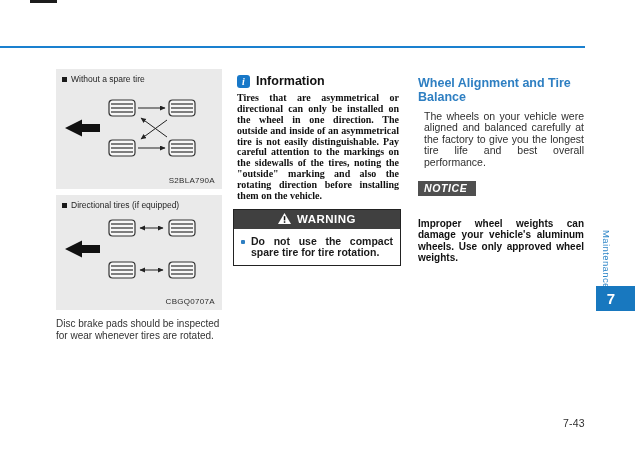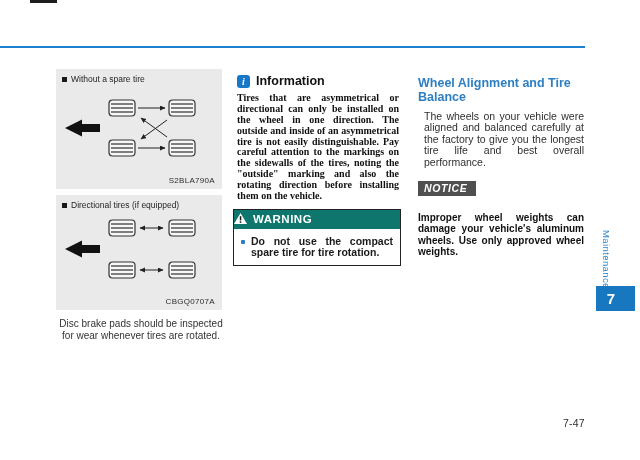--- a/index.html
+++ b/index.html
@@ -5,54 +5,54 @@
   html,body{margin:0;padding:0;}
   body{
     width:640px;height:460px;background:#ffffff;position:relative;overflow:hidden;
     font-family:"Liberation Sans",sans-serif;color:#2f2f2f;
     -webkit-font-smoothing:antialiased;
   }
   .corner-mark{position:absolute;left:30px;top:0;width:27px;height:3px;background:#1d1d1d;}
   .top-rule{position:absolute;left:0;top:46px;width:585px;height:2px;background:#1a80cf;}
 
   
-  .col-left{position:absolute;left:56px;top:69px;width:188px;text-align:center;}
+  .col-left{position:absolute;left:56px;top:69px;width:188px;}
   .fig-box{position:relative;background:#eaeaea;width:166px;}
   .fig-box.first{height:120px;margin-bottom:6px;}
   .fig-box.second{height:115px;}
   .fig-label{display:flex;align-items:center;gap:4px;padding:5px 0 0 6px;font-size:8.5px;color:#1f1f1f;}
   .sq{width:5px;height:5px;background:#1a1a1a;flex:0 0 auto;}
   .fig-code{position:absolute;right:7px;bottom:4px;font-size:8px;letter-spacing:.3px;color:#2b2b2b;}
   .fig-svg{display:block;margin:0 auto;}
   .fig-caption{margin-top:8px;width:170px;font-size:10px;line-height:1.18;color:#333;}
 
   
   .col-mid{position:absolute;left:233px;top:70px;width:168px;}
   .info-head{display:flex;align-items:center;gap:6px;margin:4px 0 5px 4px;}
   .info-icon{width:13px;height:13px;border-radius:3px;background:#1878c8;color:#fff;
     font-family:"Liberation Serif",serif;font-style:italic;font-weight:bold;font-size:10px;
     display:flex;align-items:center;justify-content:center;flex:0 0 auto;}
   .info-title{font-weight:bold;font-size:12.5px;color:#111;}
   .info-body{margin-left:4px;width:162px;font-family:"Liberation Serif",serif;font-weight:bold;
     font-size:10px;line-height:1.09;text-align:justify;color:#101010;}
   .warn-box{margin-top:7px;border:1px solid #222;background:#fff;}
-  .warn-head{background:#0f766e;color:#fff;display:flex;align-items:center;justify-content:flex-start;
+  .warn-head{background:#404040;color:#fff;display:flex;align-items:center;justify-content:center;
     gap:6px;font-weight:bold;font-size:11.5px;letter-spacing:.5px;padding:3px 0 4px;}
   .warn-body{padding:7px 7px 6px 7px;}
   .warn-item{display:flex;gap:6px;margin-bottom:6px;}
   .warn-item:last-child{margin-bottom:0;}
   .w-bullet{width:4px;height:4px;border-radius:1px;background:#2e7fc2;margin-top:4px;flex:0 0 auto;}
   .w-text{font-weight:bold;font-size:10.5px;line-height:1.09;text-align:justify;color:#1a1a1a;}
 
   
   .col-right{position:absolute;left:418px;top:76px;width:166px;}
   .r-heading{color:#2e7fc2;font-weight:bold;font-size:12.5px;line-height:1.12;margin-bottom:7px;}
   .r-para{font-size:10.5px;line-height:1.09;text-align:justify;color:#2f2f2f;margin:0 0 6px 6px;}
   .notice-label{display:inline-block;background:#4f4f4f;color:#fff;font-style:italic;font-weight:bold;
-    font-size:10.5px;letter-spacing:.6px;padding:1px 9px 2px 6px;margin:7px 0 16px 0;}
+    font-size:10.5px;letter-spacing:.6px;padding:1px 9px 2px 6px;margin:7px 0 22px 0;}
   .r-bold{font-weight:bold;font-size:10px;line-height:1.13;text-align:justify;color:#111;}
 
   
   .side-label{position:absolute;left:601px;top:230px;writing-mode:vertical-rl;
     font-size:9.5px;letter-spacing:.4px;color:#2e86c8;}
   .chapter-tab{position:absolute;left:596px;top:286px;width:39px;height:25px;background:#1878bf;
     color:#fff;font-weight:bold;font-size:15px;display:flex;align-items:center;justify-content:center;
     padding-right:9px;box-sizing:border-box;}
   .page-number{position:absolute;left:563px;top:417px;font-size:10.5px;color:#2f2f2f;letter-spacing:.2px;}
 </style>
@@ -155,13 +155,13 @@
   <div class="r-heading">Wheel Alignment and Tire Balance</div>
   <p class="r-para">The wheels on your vehicle were aligned and balanced carefully at the factory to give you the longest tire life and best overall performance.</p>
   <div>
     <span class="notice-label">NOTICE</span>
   </div>
   <div class="r-bold">Improper wheel weights can damage your vehicle's aluminum wheels. Use only approved wheel weights.</div>
 </div>
 
 <div class="side-label">Maintenance</div>
 <div class="chapter-tab">7</div>
-<div class="page-number">7-47</div>
+<div class="page-number">7-43</div>
 
 </body></html>

